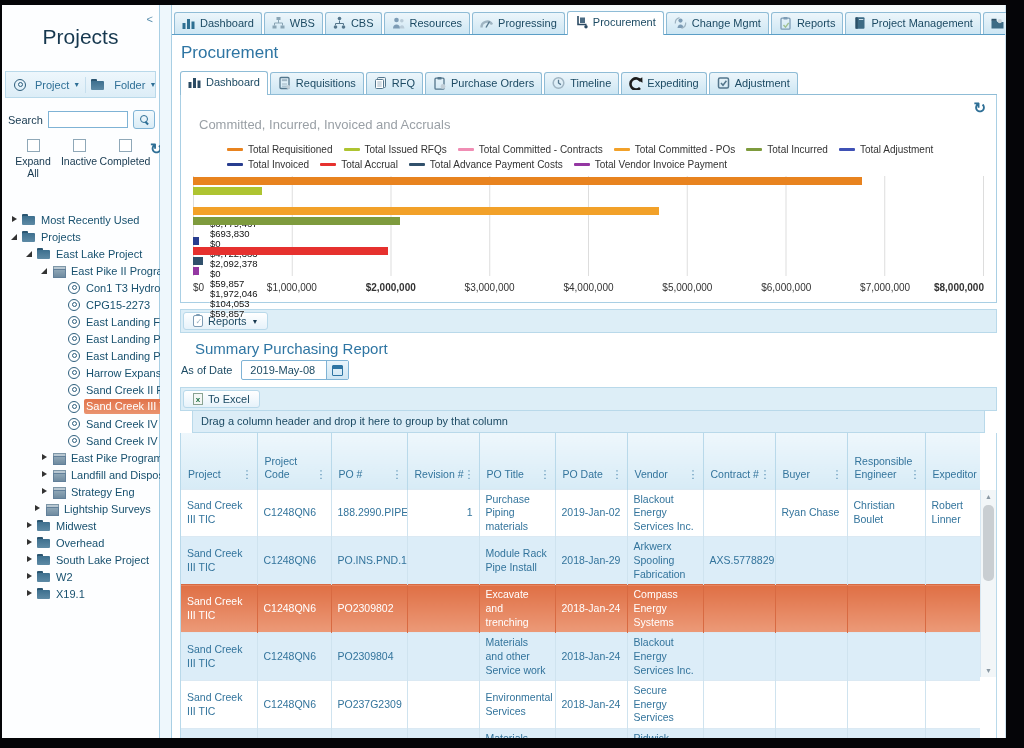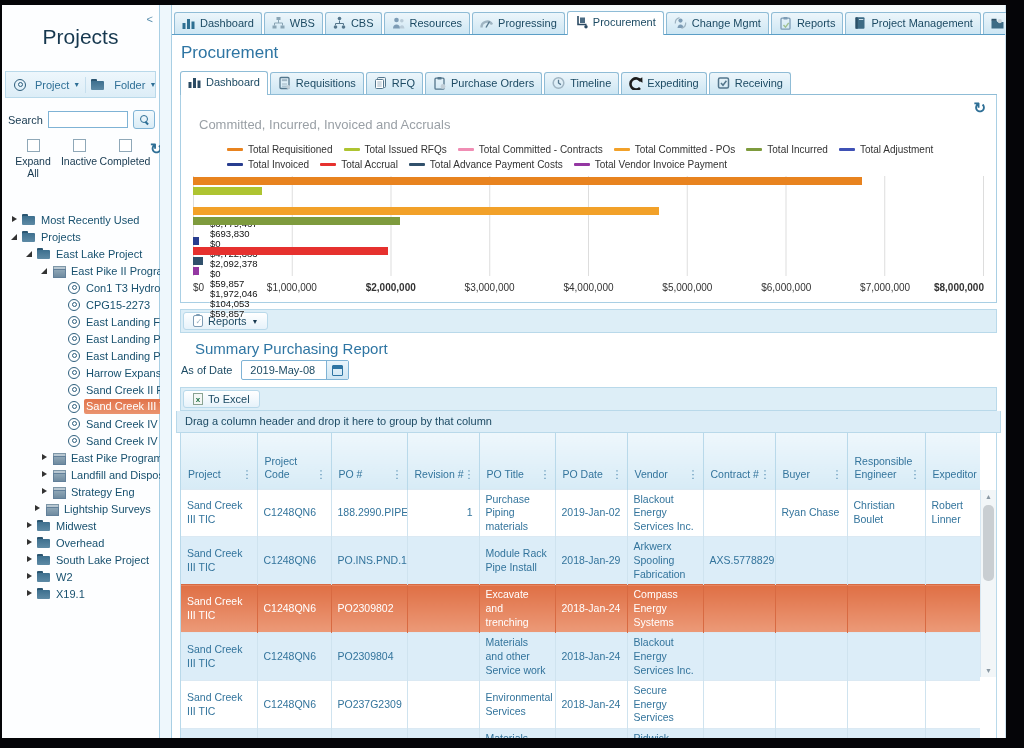--- a/index.html
+++ b/index.html
@@ -70,21 +70,21 @@
   .toolbar-bar { margin:6px 8px 0 8px; background:#ddeef7; border:1px solid #b9d9ea; padding:2px; display:flex; }
   .bar-btn { display:flex; align-items:center; gap:5px; background:linear-gradient(#ffffff,#e6f2fa); border:1px solid #b9d9ea; border-radius:3px; padding:2px 9px; font-size:11px; color:#1c4a63; cursor:pointer; }
   .sec-title { font-size:15px; color:#2e75a3; margin:7px 0 3px 23px; font-weight:400; }
   .asof-row { margin:3px 0 7px 9px; display:flex; align-items:center; gap:9px; font-size:11px; color:#1c4a63; }
   .date-box { display:flex; align-items:stretch; border:1px solid #7fb3d5; border-radius:2px; background:#fff; height:20px; }
   .date-val { padding:3px 8px 0 8px; font-size:11px; color:#1c4a63; width:84px; }
   .cal-btn { width:22px; background:linear-gradient(#eaf5fb,#cfe6f3); border-left:1px solid #7fb3d5; display:flex; align-items:center; justify-content:center; cursor:pointer; }
   .cal-ic { position:relative; width:11px; height:11px; border:1.4px solid #2e75a3; border-radius:1px; }
   .cal-ic::before { content:""; position:absolute; left:0; right:0; top:0; height:3px; background:#2e75a3; }
   .excel-ic { position:relative; width:10px; height:12px; background:#f4f7f5; border:1px solid #8aa392; font-size:8px; font-weight:bold; color:#217346; text-align:center; line-height:11px; }
-  .group-bar { margin:0 4px; background:#dcedf7; border:1px solid #b9d9ea; border-top:none; padding:4px 8px 5px 8px; font-size:11px; color:#1c4a63; }
+  .group-bar { margin:0 20px; background:#dcedf7; border:1px solid #b9d9ea; border-top:none; padding:4px 8px 5px 8px; font-size:11px; color:#1c4a63; }
 
   .grid-wrap { margin:0 8px; border:1px solid #b9d9ea; border-top:none; position:relative; background:#fff; }
   .grid-scroll { overflow:hidden; margin-right:16px; }
   table.grid { border-collapse:collapse; table-layout:fixed; width:816px; font-size:10.5px; color:#33749c; }
   table.grid th { height:56px; vertical-align:bottom; background:linear-gradient(#eef7fc,#d7ebf6); border-left:1px solid #b9d9ea; padding:4px 14px 7px 7px; font-weight:400; text-align:left; position:relative; line-height:1.25; }
   table.grid th:first-child { border-left:none; }
   .colmenu { position:absolute; right:4px; bottom:7px; color:#5890b4; font-size:11px; cursor:pointer; }
   table.grid td { border-left:1px solid #cfe3ef; border-top:1px solid #dbe9f3; padding:3px 6px; height:31px; vertical-align:middle; line-height:1.3; overflow:hidden; }
   table.grid td:first-child { border-left:none; }
   table.grid td:nth-child(4) { text-align:right; }
@@ -432,21 +432,21 @@
             </span>
             <span>Expediting</span>
           </div>
           <div class="tab">
             <span class="icn">
               <svg viewBox="0 0 14 14" xmlns="http://www.w3.org/2000/svg">
                 <rect x="2" y="2" width="10" height="10" rx="1.5" fill="none" stroke="#54768c" stroke-width="1.5"></rect>
                 <path d="M4.5 7l2 2.3 3.4-4.5" stroke="#54768c" stroke-width="1.5" fill="none"></path>
               </svg>
             </span>
-            <span>Receiving</span>
+            <span>Adjustment</span>
           </div>
         </div>
 
       <div class="dash-panel">
         <span class="panel-refresh refresh-glyph">↻</span>
         <div class="chart-title">Committed, Incurred, Invoiced and Accruals</div>
         <div class="legend" id="legend">
             <span class="litem">
               <span class="lswatch" style="background: rgb(232, 131, 31);"></span>
               <span>Total Requisitioned</span>

